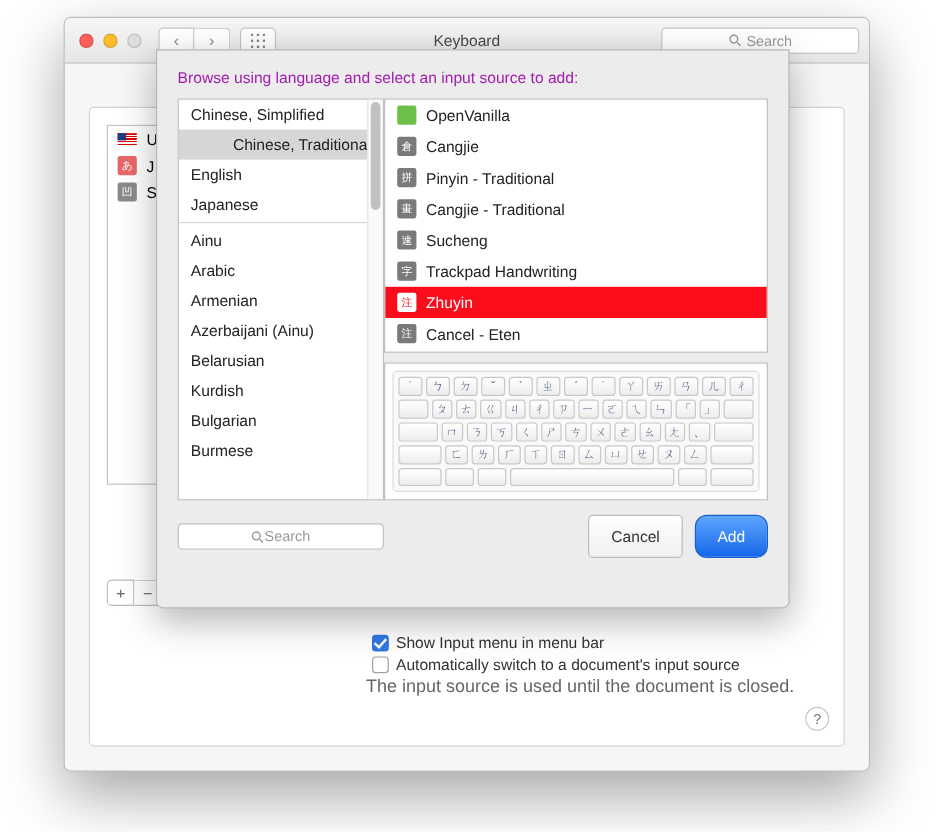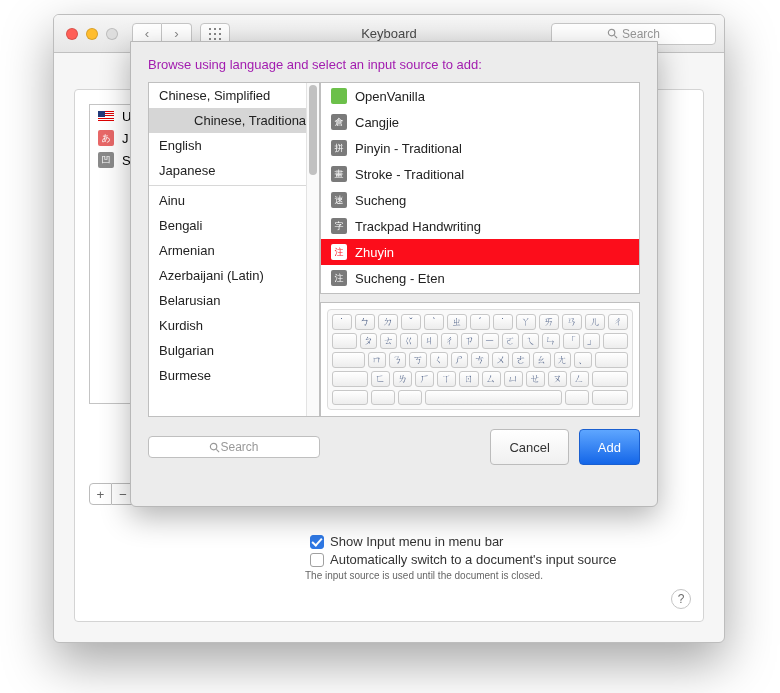--- a/index.html
+++ b/index.html
@@ -76,21 +76,21 @@
   }
   .plus-minus button{width:23px;height:22px;border:1px solid #bcbcbc;background:#fff;color:#666;}
   .plus-minus button:first-child{border-radius:4px 0 0 4px;}
   .plus-minus button:last-child{border-radius:0 4px 4px 0;border-left:none;}
 
   .options-area{position:absolute;left:210px;right:14px;bottom:40px;}
   .chk-row{display:flex;align-items:center;gap:6px;color:#333;margin:3px 0;font-size:13px;padding-left:25px;}
   .chk{width:14px;height:14px;border:1px solid #a0a0a0;border-radius:3px;background:#fff;display:inline-block;}
   .chk.checked{background:#2f78e4;border-color:#2f78e4;position:relative;}
   .chk.checked:after{content:"";position:absolute;left:3px;top:0px;width:4px;height:8px;border:solid #fff;border-width:0 2px 2px 0;transform:rotate(42deg);}
-  .note{color:#666;font-size:10px;margin-left:20px;margin-top:2px;}
+  .note{color:#666;font-size:15px;margin-left:20px;margin-top:2px;}
 
   .help-btn{position:absolute;right:12px;bottom:12px;width:20px;height:20px;border-radius:50%;border:1px solid #c4c4c4;background:#fff;display:flex;align-items:center;justify-content:center;color:#6e6e6e;font-size:12px;}
 
   
   .sheet {
     position:absolute; left:76px; top:26px;
     width:528px; height:466px;
     background:#ececec;
     border:1px solid #b8b8b8;
     border-radius:0 0 6px 6px;
@@ -130,21 +130,21 @@
   .key{flex:1;background:linear-gradient(#fff,#ededed);border:1px solid #c8c8c8;border-radius:3px;display:flex;align-items:center;justify-content:center;font-size:10px;color:#4c5f86;}
   .key.wide15{flex:1.5;} .key.wide2{flex:2;} .key.wide6{flex:6;}
 
   .sheet-bottom{display:flex;align-items:center;margin-top:12px;gap:8px;}
   .sheet-search{
     width:172px;height:22px;background:#fff;border:1px solid #bfbfbf;border-radius:4px;
     display:flex;align-items:center;justify-content:center;color:#999;font-size:12px;
   }
   .sheet-buttons{margin-left:auto;display:flex;gap:10px;}
   .btn{height:36px;padding:0 18px;border-radius:4px;border:1px solid #bcbcbc;background:linear-gradient(#fff,#f0f0f0);font-size:13px;color:#333;}
-  .btn.primary{background:linear-gradient(#5ea6ff,#1466e8);border-color:#1a5fd0;color:#fff;}
+  .btn.primary{background:linear-gradient(#5ea6ff,#1466e8);border-color:#1a5fd0;color:#fff;border-radius:10px;}
   svg.mag{width:11px;height:11px;}
 </style>
 </head>
 <body>
 
 <div class="window">
   <div class="titlebar">
     <div class="traffic">
       <div class="dot red"></div>
       <div class="dot yellow"></div>
@@ -218,23 +218,23 @@
     <div class="sheet-title">Browse using language and select an input source to add:</div>
     <div class="panels">
       <div class="lang-panel">
         <div id="lang-list">
             <div class="lang-item">Chinese, Simplified</div>
             <div class="lang-item selected">Chinese, Traditional</div>
             <div class="lang-item">English</div>
             <div class="lang-item">Japanese</div>
             <div class="lang-sep"></div>
             <div class="lang-item">Ainu</div>
-            <div class="lang-item">Bengali</div>
+            <div class="lang-item">Arabic</div>
             <div class="lang-item">Armenian</div>
-            <div class="lang-item">Azerbaijani (Latin)</div>
+            <div class="lang-item">Azerbaijani (Ainu)</div>
             <div class="lang-item">Belarusian</div>
             <div class="lang-item">Kurdish</div>
             <div class="lang-item">Bulgarian</div>
             <div class="lang-item">Burmese</div>
           </div>
         <div class="lang-scroll">
           <div class="lang-thumb"></div>
         </div>
       </div>
       <div class="right-column">
@@ -247,37 +247,37 @@
               <div class="input-item">
                 <span class="iicon">倉</span>
                 <span>Cangjie</span>
               </div>
               <div class="input-item">
                 <span class="iicon">拼</span>
                 <span>Pinyin - Traditional</span>
               </div>
               <div class="input-item">
                 <span class="iicon">畫</span>
-                <span>Stroke - Traditional</span>
+                <span>Cangjie - Traditional</span>
               </div>
               <div class="input-item">
                 <span class="iicon">速</span>
                 <span>Sucheng</span>
               </div>
               <div class="input-item">
                 <span class="iicon">字</span>
                 <span>Trackpad Handwriting</span>
               </div>
               <div class="input-item selected">
                 <span class="iicon">注</span>
                 <span>Zhuyin</span>
               </div>
               <div class="input-item">
                 <span class="iicon">注</span>
-                <span>Sucheng - Eten</span>
+                <span>Cancel - Eten</span>
               </div>
             </div>
         </div>
         <div class="kbd-preview">
           <div class="kbd-inner" id="kbd">
               <div class="krow">
                 <div class="key">˙</div>
                 <div class="key">ㄅ</div>
                 <div class="key">ㄉ</div>
                 <div class="key">ˇ</div>

